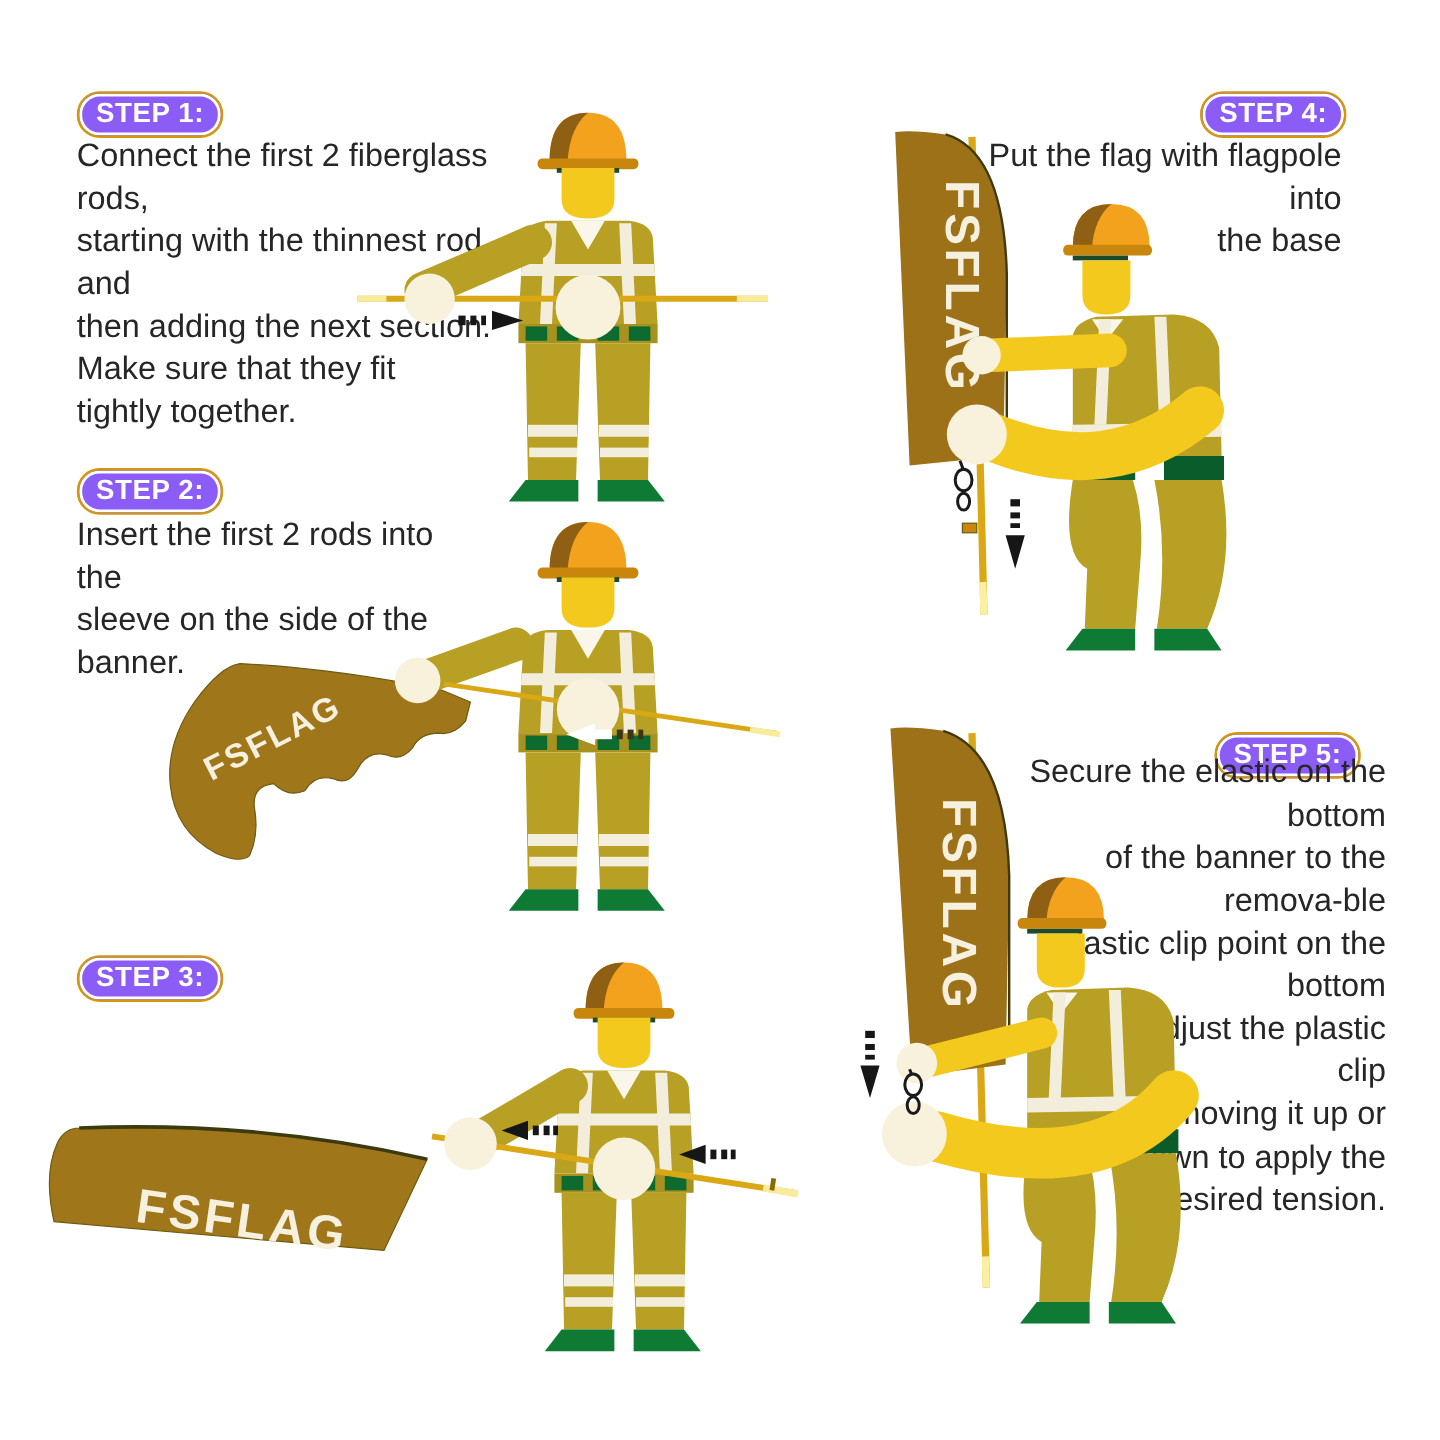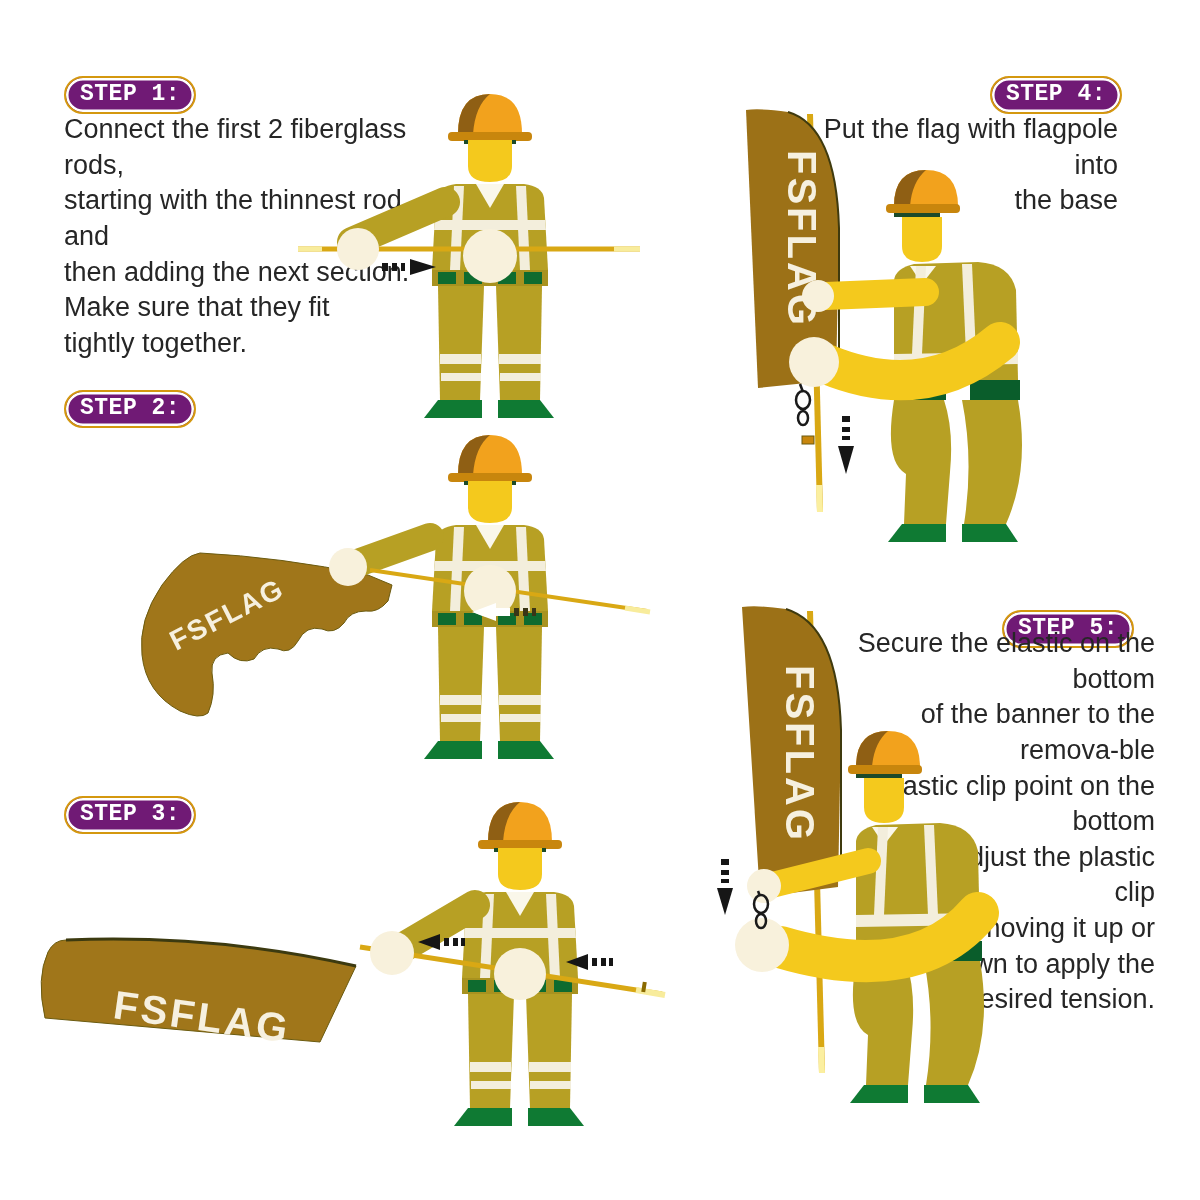--- a/index.html
+++ b/index.html
@@ -2,24 +2,24 @@
 <html><head>
 <meta charset="utf-8">
 <style>
   html,body{margin:0;padding:0;background:#fff;}
   #canvas{
     position:relative;width:1200px;height:1200px;background:#fff;overflow:hidden;
     font-family:"Liberation Sans",sans-serif;
   }
   .badge{
     position:absolute;
-    background:#701a75;color:#fff;font-weight:bold;font-size:23px;
+    background:#8b5cf6;color:#fff;font-weight:bold;font-size:23px;
     padding:3px 14px 5px;border-radius:19px;
     border:2.5px solid #D4980F;box-shadow:inset 0 0 0 2.5px #fff;
-    letter-spacing:.5px;white-space:nowrap;font-family:Liberation Mono, monospace;
+    letter-spacing:.5px;white-space:nowrap;
   }
   .step-text{
     position:absolute;font-size:27px;line-height:1.32;color:#262626;
     white-space:pre-line;
   }
   .right{text-align:right;}
   .scene{position:absolute;}
   svg text.flagtxt{
     font-family:"Liberation Sans",sans-serif;font-weight:bold;fill:#F6F0DF;
   }
@@ -98,20 +98,23 @@
     <circle cx="210" cy="176" r="27" fill="#F8F1DC"></circle>
     <g fill="#161616">
       <rect x="102" y="183" width="6" height="8"></rect>
       <rect x="112" y="183" width="5" height="8"></rect>
       <rect x="121" y="183" width="4" height="8"></rect>
       <polygon points="130,179 130,195 156,187"></polygon>
     </g>
   </svg>
 
   <div class="badge" style="left:64px;top:390px">STEP 2:</div>
+  <div class="step-text" style="left:64px;top:428px;width:340px">Insert the first 2 rods into the
+sleeve on the side of the
+banner.</div>
 
   <svg class="scene" style="left:120px;top:415px" width="560" height="350" viewBox="0 0 560 350">
     <g>
       <path d="M80,138 Q64,140 42,170 Q18,205 22,240 Q26,278 60,296 Q80,305 88,298
                Q96,280 92,258 Q90,240 108,238 Q120,250 134,244 Q142,230 158,234
                Q170,240 178,226 Q186,210 202,214 Q214,220 224,208 Q230,196 246,196
                Q258,198 268,186 L272,170 L248,160 Q160,142 80,138 Z" fill="#A0761A" stroke="#6B5B10" stroke-width="1"></path>
       <text class="flagtxt" transform="translate(56,236) rotate(-27)" font-size="28" letter-spacing="2">FSFLAG</text>
     </g>
     <use href="#worker-front" transform="translate(260,8)"></use>

